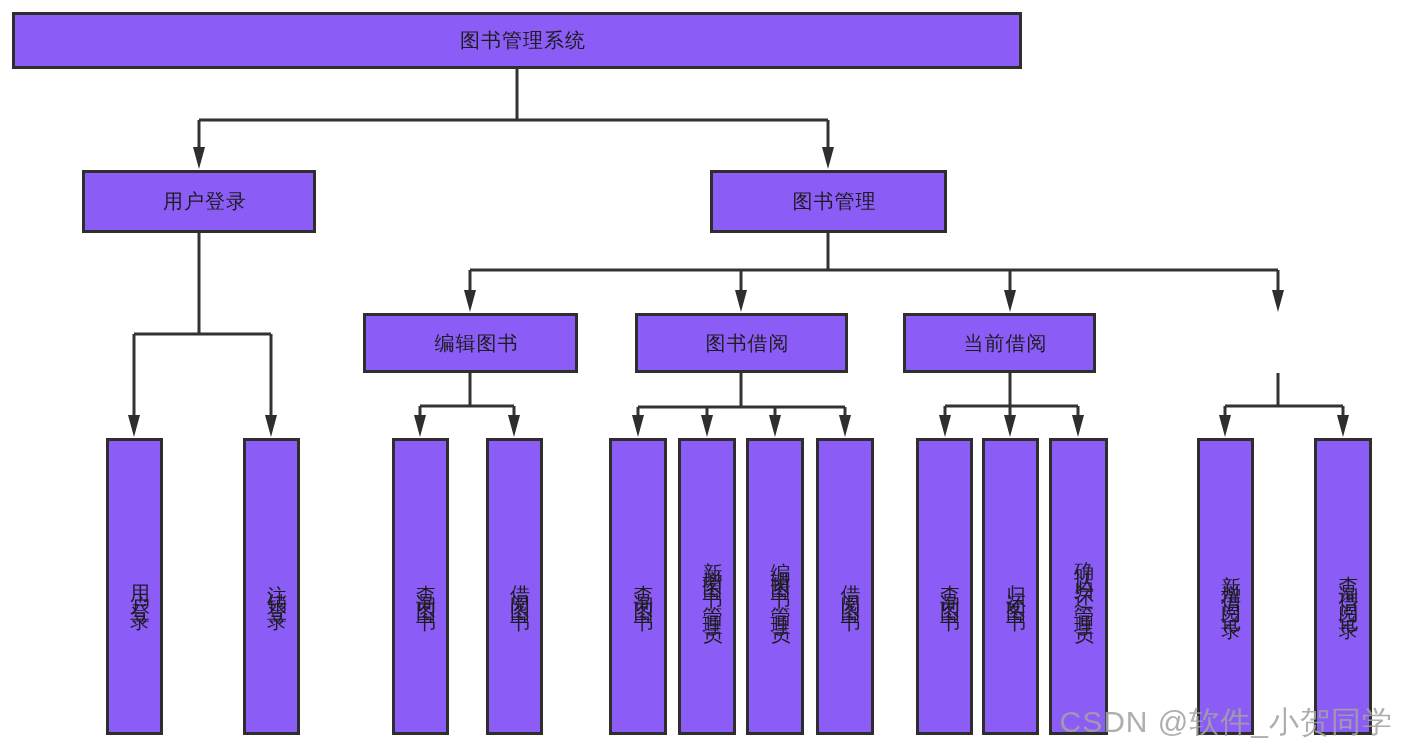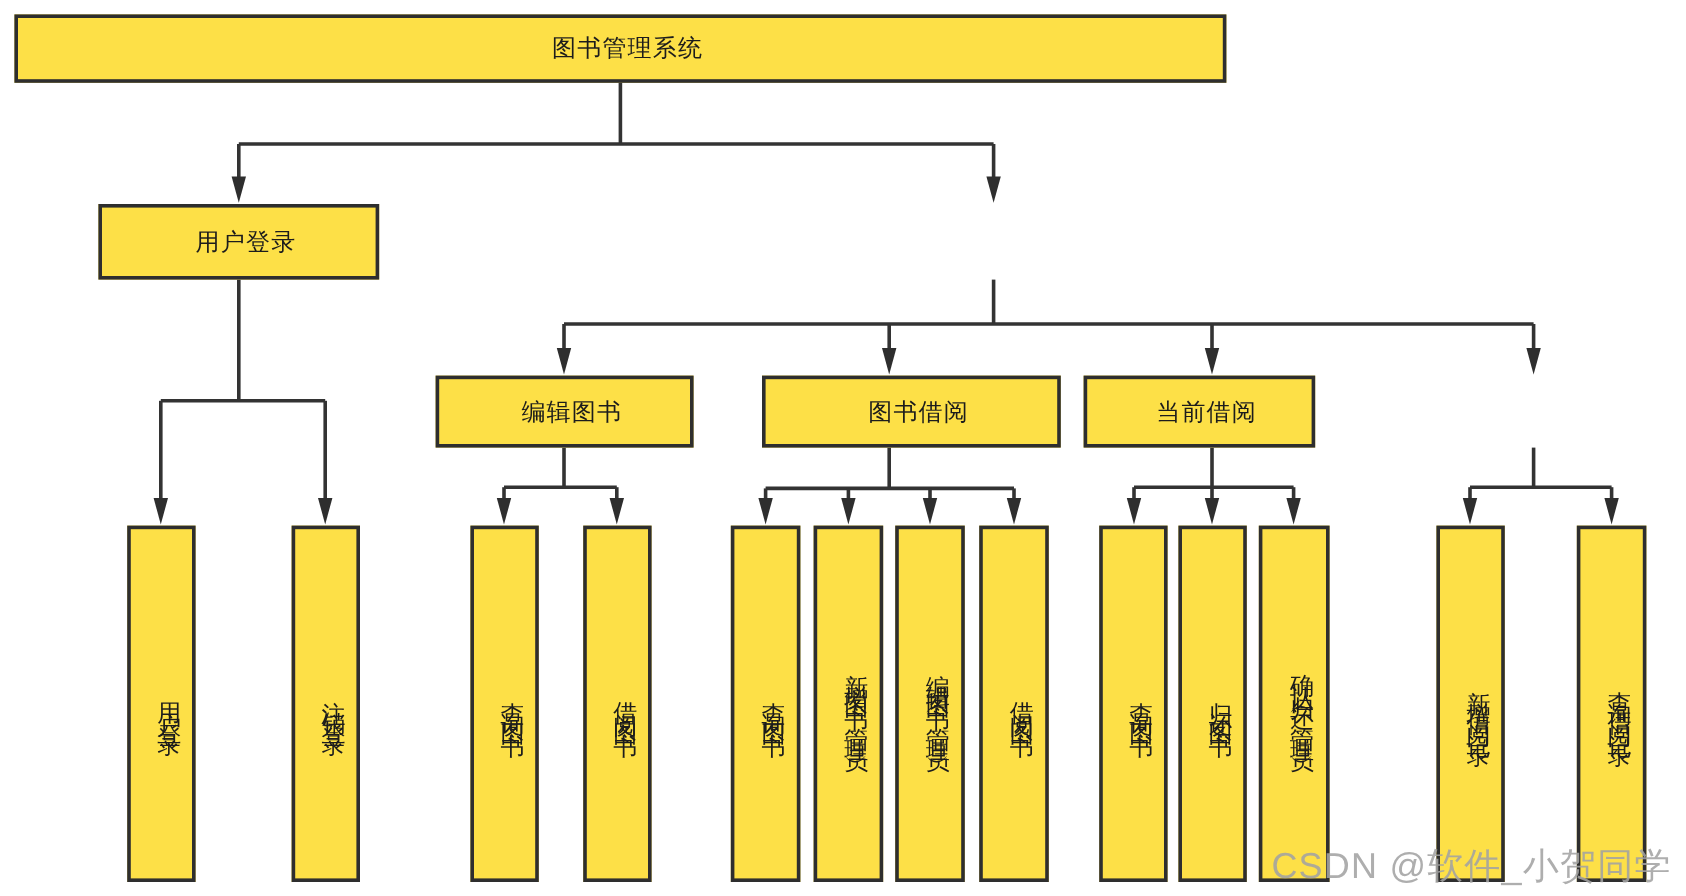--- a/index.html
+++ b/index.html
@@ -10,21 +10,21 @@
     font-family:"Liberation Sans","DejaVu Sans",sans-serif;
     overflow:hidden;
   }
   svg.connectors{position:absolute;left:0;top:0;z-index:0;}
   .connectors line{stroke:#333333;stroke-width:3;}
   .connectors polygon{fill:#2e2e2e;}
   .box{
     position:absolute;
     box-sizing:border-box;
     border:3px solid #2e2e2e;
-    background:#fde047;
+    background:#8b5cf6;
     display:flex;align-items:center;justify-content:center;
     color:#1c1c1c;
     z-index:1;
     padding-left:12px;
   }
   .box.h .lbl{font-size:20px;letter-spacing:1px;white-space:nowrap;}
   .box.v .vtext{
     writing-mode:vertical-rl;
     text-orientation:mixed;
     font-size:20px;
@@ -124,25 +124,28 @@
     </g>
   </svg>
 
   <div class="box h" style="left:12px;top:12px;width:1010px;height:57px">
     <span class="lbl">图书管理系统</span>
   </div>
 
   <div class="box h" style="left:82px;top:170px;width:234px;height:63px">
     <span class="lbl">用户登录</span>
   </div>
+  <div class="box h" style="left:710px;top:170px;width:237px;height:63px">
+    <span class="lbl">图书管理</span>
+  </div>
 
   <div class="box h" style="left:363px;top:313px;width:215px;height:60px">
     <span class="lbl">编辑图书</span>
   </div>
-  <div class="box h" style="left:635px;top:313px;width:249px;height:60px">
+  <div class="box h" style="left:635px;top:313px;width:213px;height:60px">
     <span class="lbl">图书借阅</span>
   </div>
   <div class="box h" style="left:903px;top:313px;width:193px;height:60px">
     <span class="lbl">当前借阅</span>
   </div>
 
   <div class="box v" style="left:106px;top:438px;width:57px;height:297px">
     <span class="vtext">用户登录</span>
   </div>
   <div class="box v" style="left:243px;top:438px;width:57px;height:297px">

